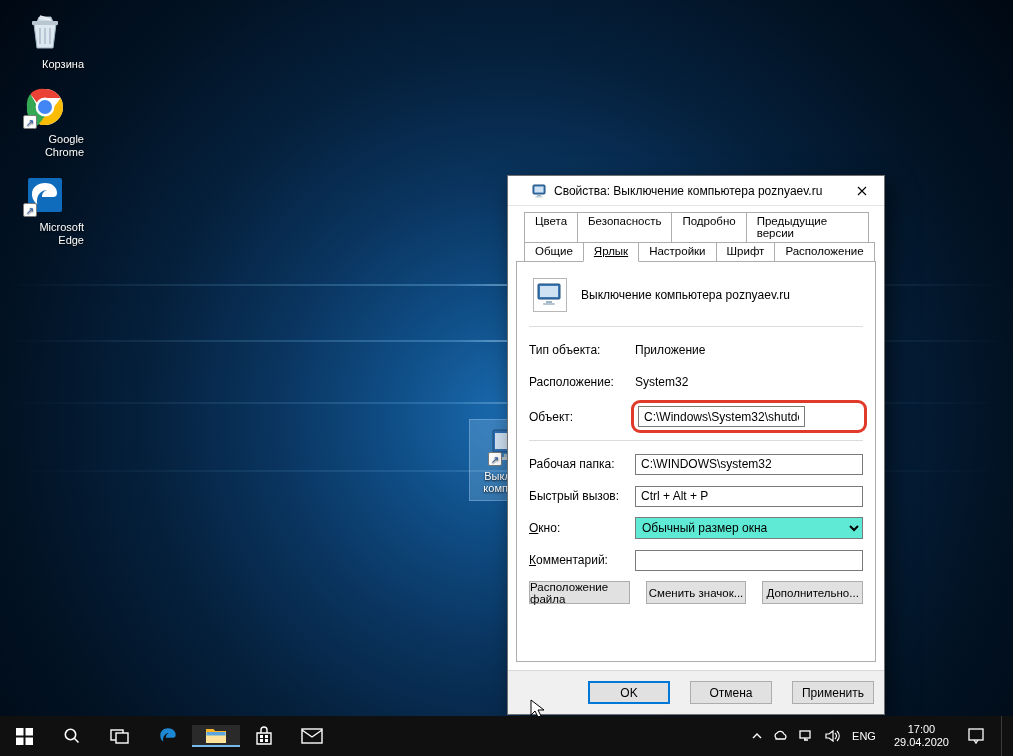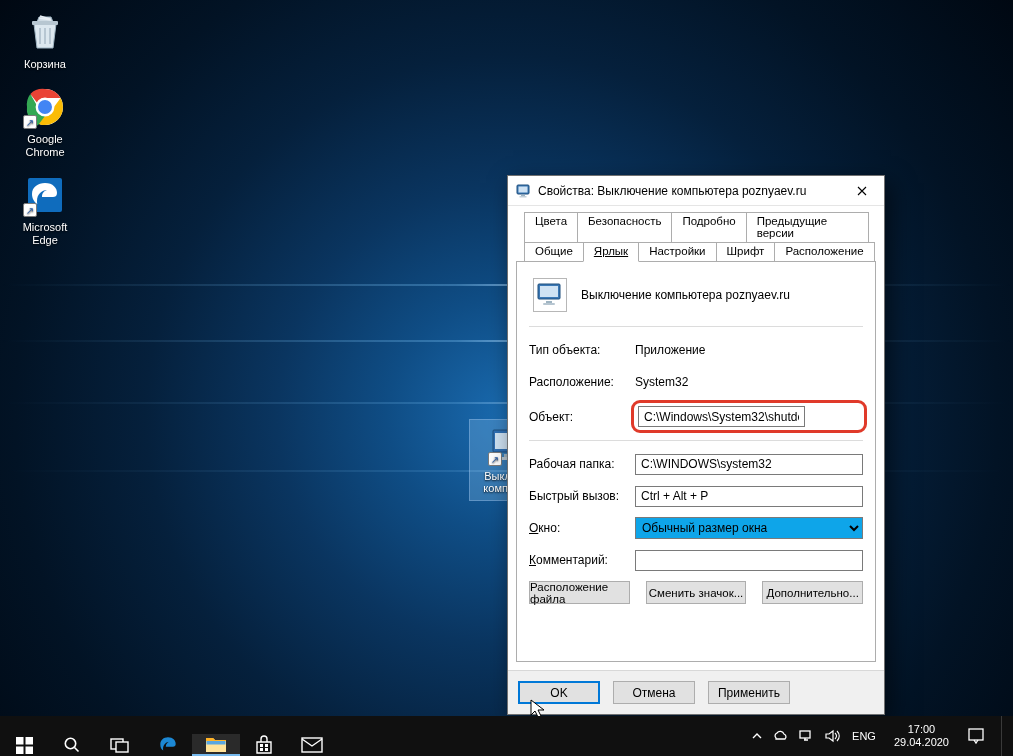--- a/index.html
+++ b/index.html
@@ -12,35 +12,35 @@
   background: radial-gradient(circle at 50% 55%, #1a6bb0 0%, #0f4d85 18%, #0a3560 35%, #05203c 55%, #021325 75%, #000812 100%);
 }
 .light-ray {
   position: absolute; left: 0; right: 0; height: 2px;
   background: linear-gradient(90deg, rgba(90,170,230,0) 0%, rgba(120,190,240,.35) 45%, rgba(160,210,250,.55) 50%, rgba(120,190,240,.35) 55%, rgba(90,170,230,0) 100%);
   filter: blur(.6px);
 }
 
 
 .desktop-icons { position: absolute; top: 4px; left: 6px; width: 78px; }
-.di { width: 78px; text-align: center; padding: 4px 0 8px; color: #fff; font-size: 11px; text-shadow: 0 1px 2px rgba(0,0,0,.9); cursor: default; }
+.di { width: 78px; text-align: right; padding: 4px 0 8px; color: #fff; font-size: 11px; text-shadow: 0 1px 2px rgba(0,0,0,.9); cursor: default; }
 .di .ic { width: 44px; height: 44px; margin: 2px auto 4px; display: flex; align-items: center; justify-content: center; }
 .di .lbl { display: block; line-height: 13px; }
 .shortcut-icon { position: absolute; left: 470px; top: 420px; width: 78px; text-align: center; color: #fff; font-size: 11px; text-shadow: 0 1px 2px rgba(0,0,0,.9); }
 .shortcut-icon.sel { background: rgba(120,180,230,.35); outline: 1px solid rgba(160,200,240,.55); padding: 4px 0 6px; }
 .shortcut-icon .ic { width: 42px; height: 42px; margin: 0 auto 4px; position: relative; }
 .arrow-overlay { position: absolute; left: 0; bottom: 0; width: 14px; height: 14px; background: #fff; border: 1px solid #7a7a7a; border-radius: 2px; display: flex; align-items: center; justify-content: center; font-size: 10px; color: #2a5ea8; }
 
 
 .dlg {
   position: absolute; left: 507px; top: 175px; width: 378px; height: 540px;
   background: #fff; border: 1px solid #707070; box-shadow: 6px 8px 22px rgba(0,0,0,.55);
   display: flex; flex-direction: column; font-size: 12px; color: #000;
 }
-.titlebar { height: 30px; background: #fff; display: flex; align-items: center; padding: 0 0 0 8px; border-bottom: 1px solid #e5e5e5; }
+.titlebar { height: 30px; background: #fff; display: flex; align-items: center; padding: 0 0 0 24px; border-bottom: 1px solid #e5e5e5; }
 .titlebar .ticon { width: 16px; height: 16px; margin-right: 6px; }
 .titlebar .ttext { flex: 1; font-size: 12px; white-space: nowrap; overflow: hidden; text-overflow: ellipsis; }
 .titlebar .close { width: 45px; height: 29px; display: flex; align-items: center; justify-content: center; font-size: 13px; }
 
 .tabs-area { padding: 6px 8px 0; background: #fff; }
 .tabrow { display: flex; }
 .tab {
   border: 1px solid #adadad; border-bottom: none; background: #fff;
   padding: 2px 10px 3px; font-size: 11.5px; margin-right: -1px; position: relative;
   cursor: default;
@@ -54,33 +54,33 @@
 .hdr-row .name { font-size: 12px; }
 
 .form-row { display: flex; align-items: center; margin-bottom: 10px; min-height: 22px; }
 .form-row .lab { width: 106px; font-size: 12px; }
 .form-row .lab u { text-decoration: underline; }
 .form-row .val { flex: 1; font-size: 12px; }
 .form-row input[type=text] {
   flex: 1; height: 21px; border: 1px solid #7a7a7a; padding: 0 5px; font-size: 12px; font-family: inherit; background: #fff;
 }
 .form-row select {
-  flex: 1; height: 22px; border: 1px solid #7a7a7a; font-size: 12px; background: #0ea5e9; padding: 0 2px;
+  flex: 1; height: 22px; border: 1px solid #7a7a7a; font-size: 12px; background: #5eead4; padding: 0 2px;
 }
 .hl { border: 3px solid #e03a2a; border-radius: 9px; padding: 3px 4px; margin: -3px -4px; }
 .sep { height: 1px; background: #dcdcdc; margin: 4px 0 12px; }
 .btn-row { display: flex; gap: 16px; margin-top: 10px; }
 .btn-row .b { flex: 1; height: 23px; border: 1px solid #adadad; background: #e1e1e1; font-size: 11.5px; display: flex; align-items: center; justify-content: center; cursor: default; }
 
-.dlg-footer { height: 44px; background: #f0f0f0; border-top: 1px solid #d8d8d8; display: flex; align-items: center; justify-content: flex-start; gap: 13px; padding: 0 10px; }
+.dlg-footer { height: 44px; background: #f0f0f0; border-top: 1px solid #d8d8d8; display: flex; align-items: center; justify-content: flex-end; gap: 20px; padding: 0 10px; }
 .dlg-footer .fb { width: 82px; height: 23px; border: 1px solid #adadad; background: #e1e1e1; font-size: 12px; display: flex; align-items: center; justify-content: center; cursor: default; }
 .dlg-footer .fb.primary { border: 2px solid #0078d7; background: #e1e1e1; height: 23px; }
 
 
-.taskbar { position: absolute; left: 0; right: 0; bottom: 0; height: 40px; background: #101010; display: flex; align-items: flex-end; color: #fff; }
+.taskbar { position: absolute; left: 0; right: 0; bottom: 0; height: 40px; background: #101010; display: flex; align-items: center; color: #fff; }
 .tb-left { display: flex; align-items: stretch; }
 .tb-btn { width: 48px; display: flex; align-items: center; justify-content: center; }
 .tb-btn.active { background: #2a2a2a; border-bottom: 2px solid #76b9ed; }
 .tb-right { margin-left: auto; display: flex; align-items: center; gap: 12px; padding: 0 6px 0 10px; font-size: 11px; }
 .tray { display: flex; align-items: center; gap: 10px; }
 .clock { text-align: center; line-height: 13px; font-size: 11px; padding: 0 6px; }
 .show-desktop { width: 6px; height: 40px; border-left: 1px solid #3a3a3a; margin-left: 4px; }
 
 
 svg { display: block; }

